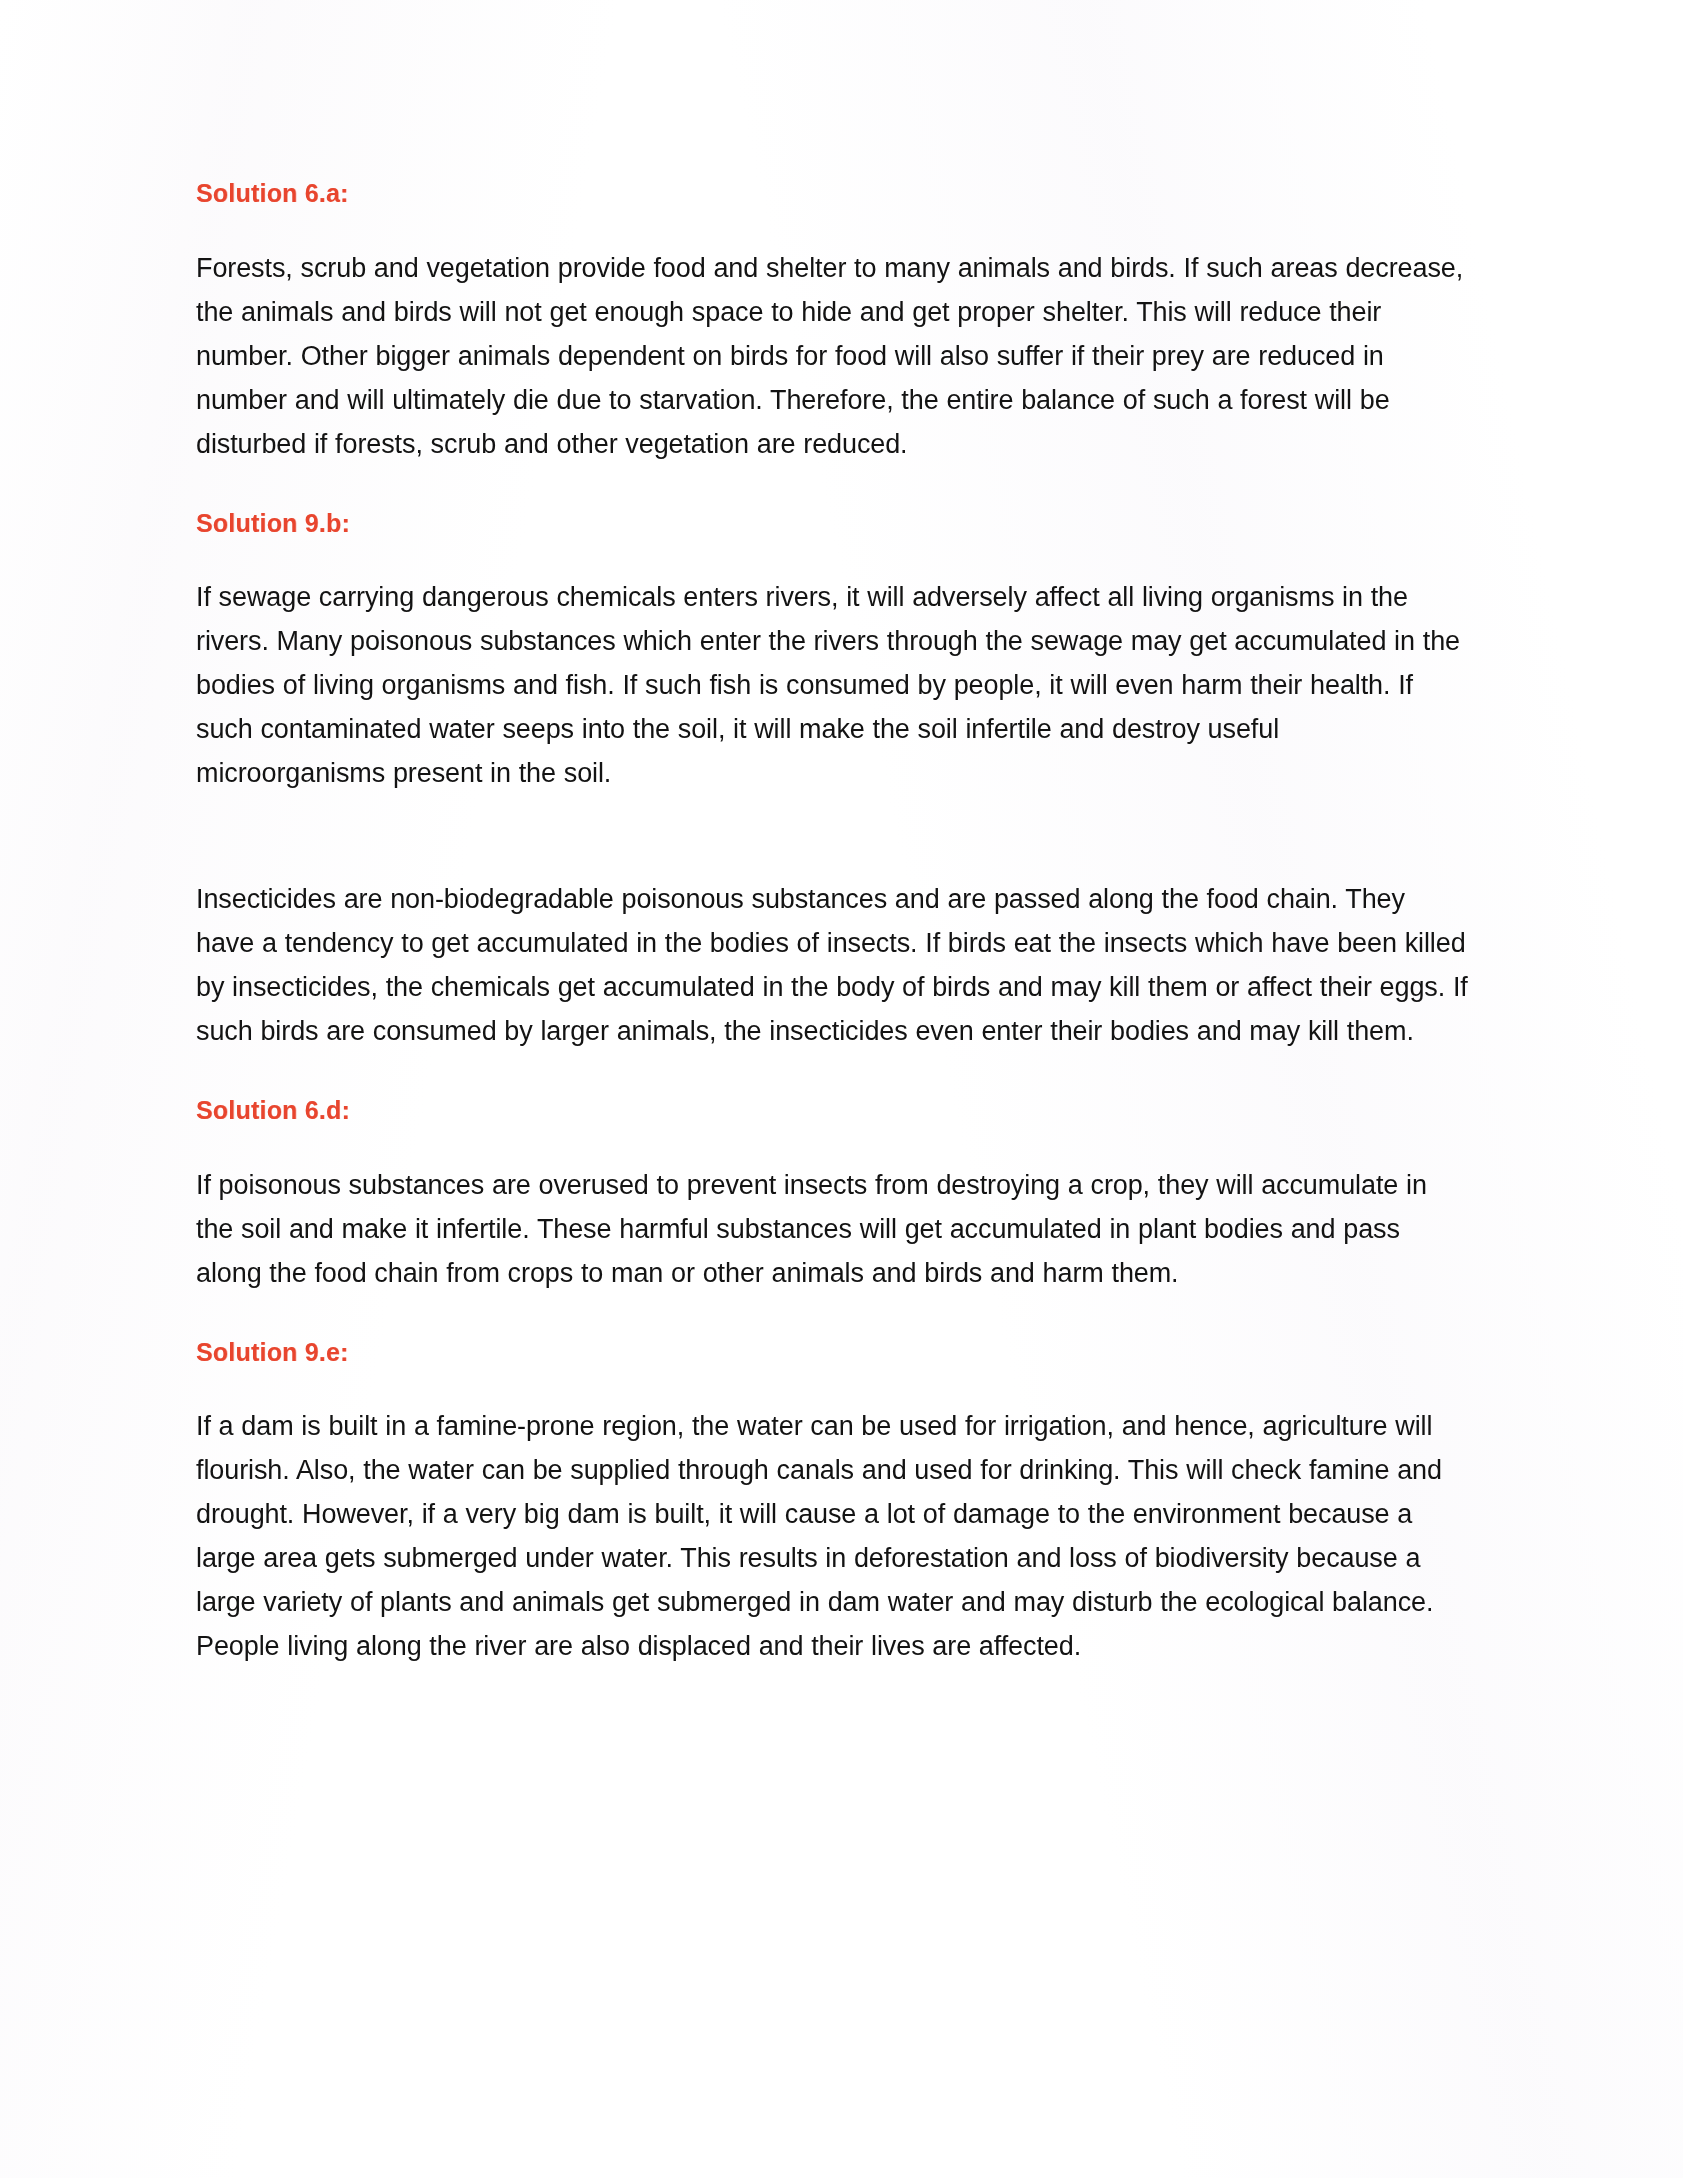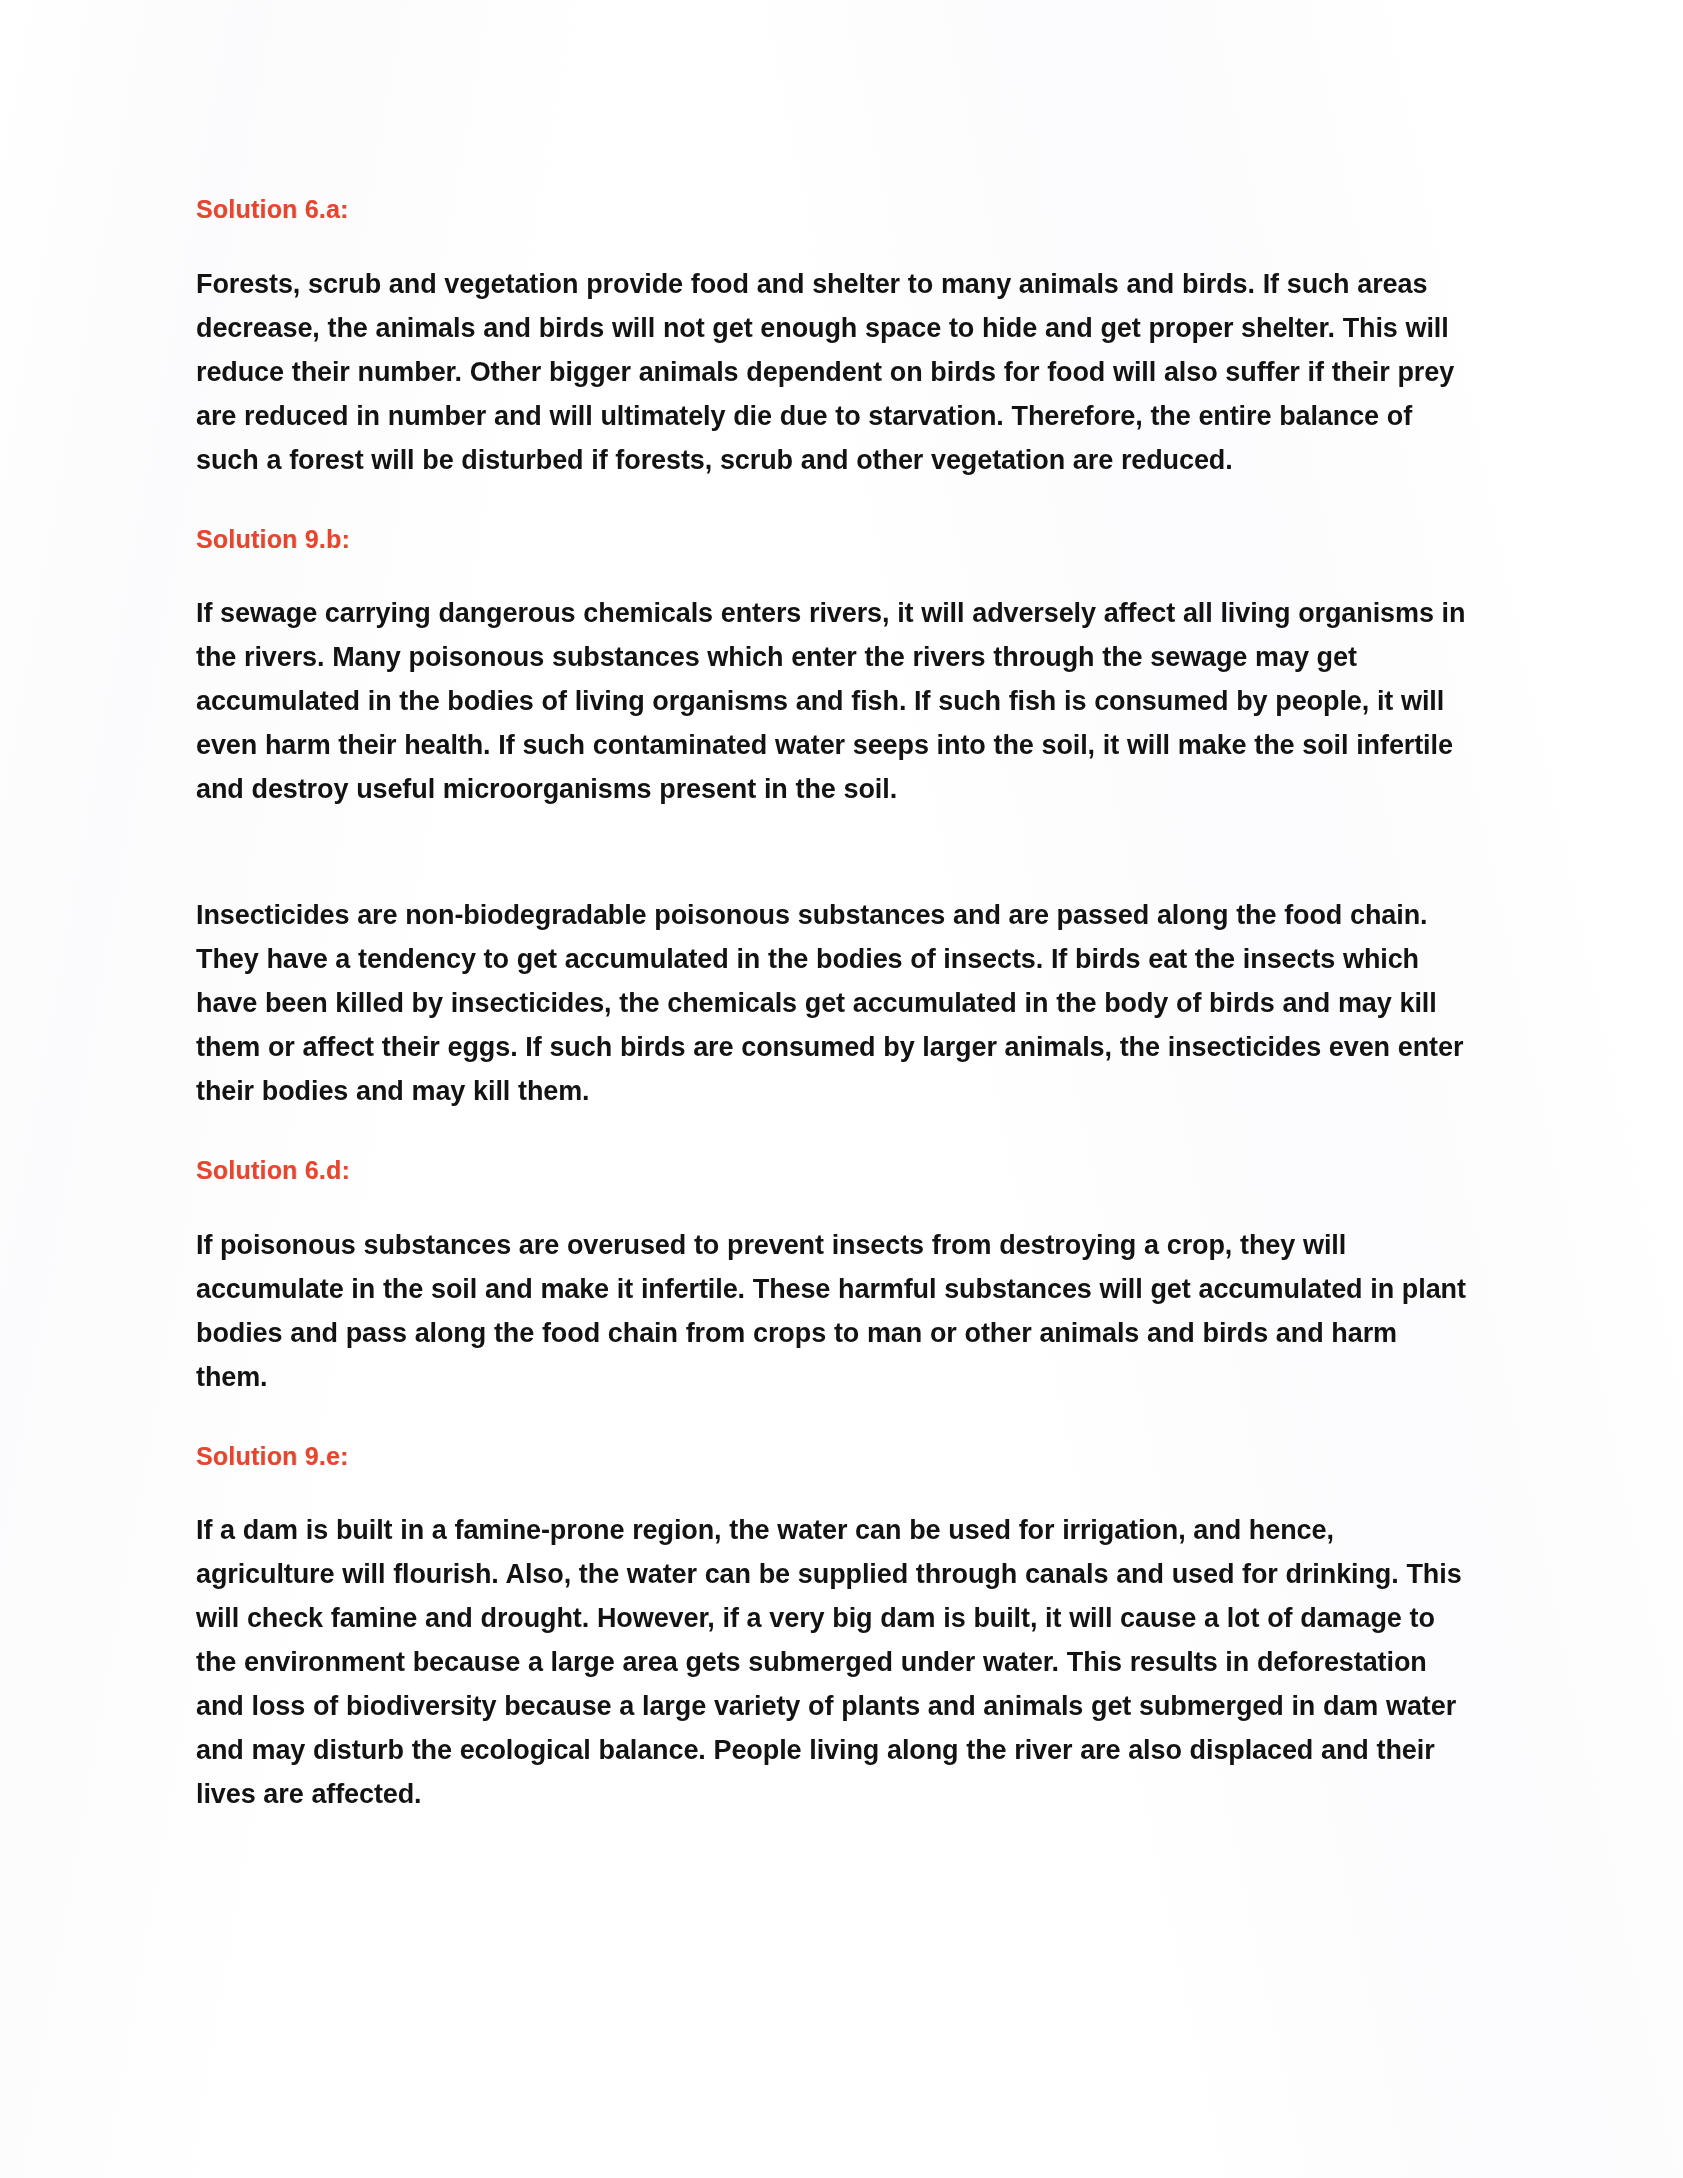--- a/index.html
+++ b/index.html
@@ -27,39 +27,39 @@
     position: absolute;
     inset: 0;
     background:
       linear-gradient(100deg, rgba(250,248,250,0.0) 0%, rgba(249,247,250,0.55) 12%, rgba(255,255,255,0) 30%),
       linear-gradient(78deg, rgba(252,250,252,0) 55%, rgba(248,246,250,0.5) 72%, rgba(255,255,255,0) 88%);
     pointer-events: none;
   }
   .content {
     position: absolute;
     left: 196px;
-    top: 196px;
+    top: 180px;
     width: 1272px;
   }
   .solution-block {
     margin: 0 0 0 0;
   }
   .solution-heading {
     font-size: 25px;
     font-weight: bold;
     color: #e8452e;
     letter-spacing: 0.2px;
     margin: 0;
     padding: 0;
     line-height: 1.1;
     text-shadow: 0.6px 0px 0px rgba(232,69,46,0.35);
   }
   .solution-body {
     font-size: 27px;
-    font-weight: bold;
+    font-weight: normal;
     color: #131313;
     line-height: 44px;
     margin: 0;
     padding: 0;
     text-align: left;
     font-stretch: condensed;
     letter-spacing: -0.1px;
     word-spacing: 0.4px;
   }
   

